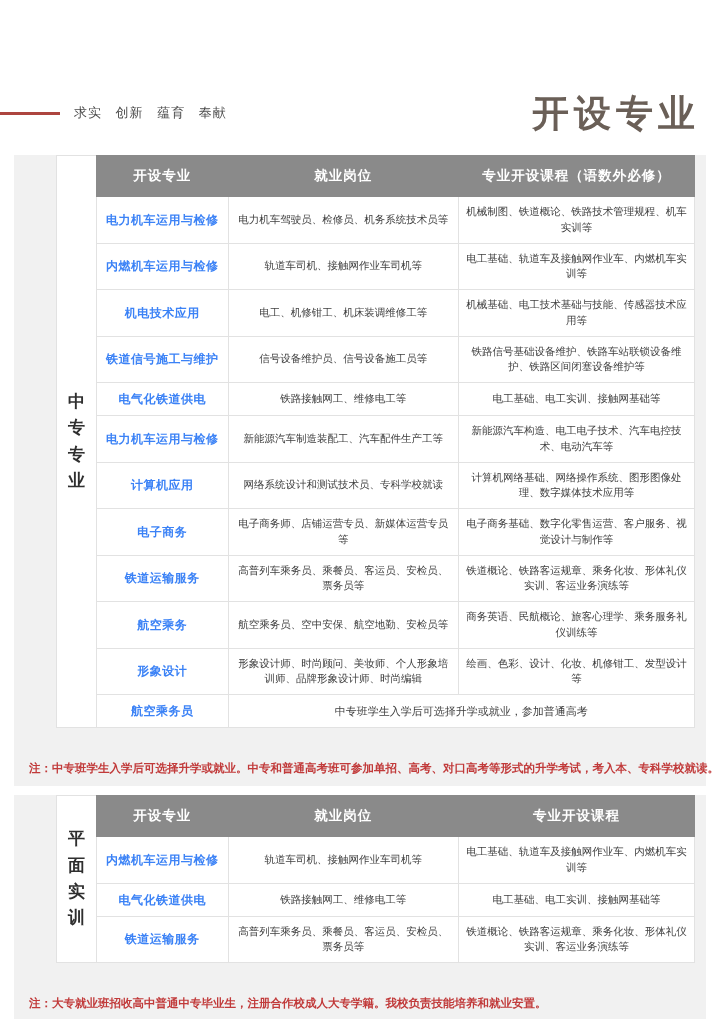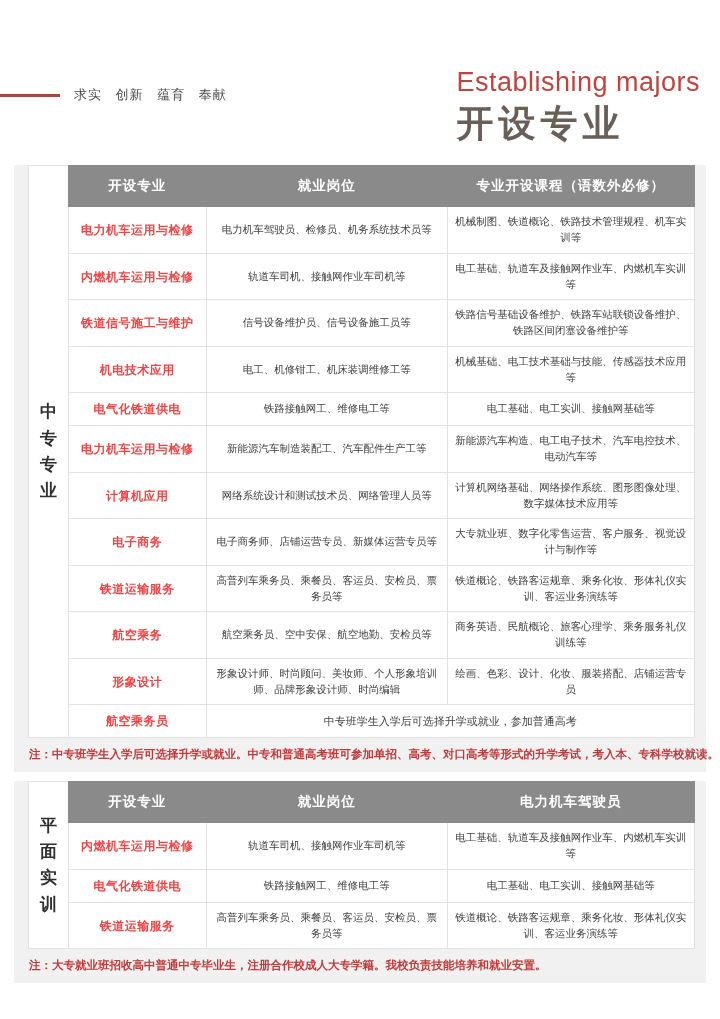--- a/index.html
+++ b/index.html
@@ -7,77 +7,76 @@
   body {
     width:720px; height:1019px; overflow:hidden;
     font-family:"Liberation Sans","DejaVu Sans",sans-serif;
     color:#3a3a3a; position:relative;
   }
   .page { width:720px; height:1019px; background:#fff; }
 
   
   .top {
     display:flex; justify-content:space-between; align-items:flex-start;
-    padding-top:68px;
+    padding-top:86px;
   }
   .slogan-wrap { display:flex; align-items:center; margin-top:18px; }
   .redline { width:60px; height:3px; background:#ad453f; margin-right:14px; }
   .slogan { font-size:13px; color:#4a4a4a; word-spacing:9px; letter-spacing:1px; }
   .titles { text-align:left; padding-right:20px; }
   .title-en { font-size:27px; color:#c0443e; font-weight:400; letter-spacing:0.5px; line-height:1.05; }
   .title-zh { font-size:37px; color:#6a5f57; font-weight:bold; letter-spacing:5px; margin-top:3px; }
 
   
   .panel { margin:0 14px; background:#f1f1f1; padding:0 11px 0 14px; }
   .panel-1 { margin-top:16px; }
   .panel-2 { margin-top:9px; }
   .panel-row { display:flex; align-items:stretch; }
 
   .side-col {
     width:40px; background:#ffffff; border:1px solid #e2e2e2; border-right:none;
-    display:flex; align-items:center; justify-content:center; flex:none;
+    display:flex; align-items:center; justify-content:center; flex:none;margin-left:28px;
   }
   .side-label {
     width:1.05em; font-size:17px; font-weight:bold; color:#2f2f2f;
     line-height:1.55; word-break:break-all; text-align:center;
   }
 
   table.majors { border-collapse:collapse; flex:1; background:#fff; }
   table.majors th {
     background:#8a8a8a; color:#ffffff; font-size:13.5px; font-weight:bold;
     padding:11px 4px; border:1px solid #8a8a8a; letter-spacing:1px;
   }
   table.majors td {
     border:1px solid #e2e2e2; text-align:center; vertical-align:middle;
     padding:7px 6px; line-height:1.5; background:#fff;
   }
-  td.major-cell { font-size:12px; font-weight:bold; color:#ef4444; letter-spacing:0.5px; }
+  td.major-cell { font-size:12px; font-weight:bold; color:#3b82f6; letter-spacing:0.5px; }
   td.jobs-cell, td.courses-cell { font-size:10.5px; color:#3f3f3f; }
   td.span-cell { font-size:11px; color:#3f3f3f; }
   col.c-major { width:22%; }
   col.c-jobs  { width:38.5%; }
   col.c-courses { width:39.5%; }
 
   .panel-note {
     color:#c13a3a; font-weight:bold; font-size:11.5px;
-    padding:9px 1px 10px; white-space:nowrap; letter-spacing:0;
+    padding:9px 1px 10px; white-space:nowrap; letter-spacing:0;margin-top:24px;
   }
 </style>
 </head>
 <body>
 
 <div class="page">
 
   <div class="top">
     <div class="slogan-wrap">
       <span class="redline"></span>
       <span class="slogan">求实 创新 蕴育 奉献</span>
     </div>
     <div class="titles">
-      <div class="title-en">Establishing majors</div>
       <div class="title-zh">开设专业</div>
     </div>
   </div>
 
   <section class="panel panel-1">
     <div class="panel-row">
       <div class="side-col">
         <div class="side-label">中专专业</div>
       </div>
       <table class="majors">
@@ -98,63 +97,63 @@
               <td class="major-cell">电力机车运用与检修</td>
               <td class="jobs-cell">电力机车驾驶员、检修员、机务系统技术员等</td>
               <td class="courses-cell">机械制图、铁道概论、铁路技术管理规程、机车实训等</td>
             </tr>
             <tr>
               <td class="major-cell">内燃机车运用与检修</td>
               <td class="jobs-cell">轨道车司机、接触网作业车司机等</td>
               <td class="courses-cell">电工基础、轨道车及接触网作业车、内燃机车实训等</td>
             </tr>
             <tr>
+              <td class="major-cell">机电技术应用</td>
+              <td class="jobs-cell">电工、机修钳工、机床装调维修工等</td>
+              <td class="courses-cell">机械基础、电工技术基础与技能、传感器技术应用等</td>
+            </tr>
+            <tr>
               <td class="major-cell">铁道信号施工与维护</td>
               <td class="jobs-cell">信号设备维护员、信号设备施工员等</td>
               <td class="courses-cell">铁路信号基础设备维护、铁路车站联锁设备维护、铁路区间闭塞设备维护等</td>
             </tr>
             <tr>
-              <td class="major-cell">机电技术应用</td>
-              <td class="jobs-cell">电工、机修钳工、机床装调维修工等</td>
-              <td class="courses-cell">机械基础、电工技术基础与技能、传感器技术应用等</td>
-            </tr>
-            <tr>
               <td class="major-cell">电气化铁道供电</td>
               <td class="jobs-cell">铁路接触网工、维修电工等</td>
               <td class="courses-cell">电工基础、电工实训、接触网基础等</td>
             </tr>
             <tr>
               <td class="major-cell">电力机车运用与检修</td>
               <td class="jobs-cell">新能源汽车制造装配工、汽车配件生产工等</td>
               <td class="courses-cell">新能源汽车构造、电工电子技术、汽车电控技术、电动汽车等</td>
             </tr>
             <tr>
               <td class="major-cell">计算机应用</td>
-              <td class="jobs-cell">网络系统设计和测试技术员、网络管理人员等</td>
+              <td class="jobs-cell">网络系统设计和测试技术员、专科学校就读</td>
               <td class="courses-cell">计算机网络基础、网络操作系统、图形图像处理、数字媒体技术应用等</td>
             </tr>
             <tr>
               <td class="major-cell">电子商务</td>
               <td class="jobs-cell">电子商务师、店铺运营专员、新媒体运营专员等</td>
-              <td class="courses-cell">大专就业班、数字化零售运营、客户服务、视觉设计与制作等</td>
+              <td class="courses-cell">电子商务基础、数字化零售运营、客户服务、视觉设计与制作等</td>
             </tr>
             <tr>
               <td class="major-cell">铁道运输服务</td>
               <td class="jobs-cell">高普列车乘务员、乘餐员、客运员、安检员、票务员等</td>
               <td class="courses-cell">铁道概论、铁路客运规章、乘务化妆、形体礼仪实训、客运业务演练等</td>
             </tr>
             <tr>
               <td class="major-cell">航空乘务</td>
               <td class="jobs-cell">航空乘务员、空中安保、航空地勤、安检员等</td>
               <td class="courses-cell">商务英语、民航概论、旅客心理学、乘务服务礼仪训练等</td>
             </tr>
             <tr>
               <td class="major-cell">形象设计</td>
               <td class="jobs-cell">形象设计师、时尚顾问、美妆师、个人形象培训师、品牌形象设计师、时尚编辑</td>
-              <td class="courses-cell">绘画、色彩、设计、化妆、服装搭配、店铺运营专员</td>
+              <td class="courses-cell">绘画、色彩、设计、化妆、机修钳工、发型设计等</td>
             </tr>
             <tr>
               <td class="major-cell">航空乘务员</td>
               <td class="span-cell" colspan="2">中专班学生入学后可选择升学或就业，参加普通高考</td>
             </tr>
           </tbody>
         </table>
     </div>
     <div class="panel-note">注：中专班学生入学后可选择升学或就业。中专和普通高考班可参加单招、高考、对口高考等形式的升学考试，考入本、专科学校就读。</div>
   </section>
@@ -167,21 +166,21 @@
       <table class="majors">
           <colgroup>
             <col class="c-major">
             <col class="c-jobs">
             <col class="c-courses">
           </colgroup>
           <thead>
             <tr>
               <th>开设专业</th>
               <th>就业岗位</th>
-              <th>电力机车驾驶员</th>
+              <th>专业开设课程</th>
             </tr>
           </thead>
           <tbody>
             <tr>
               <td class="major-cell">内燃机车运用与检修</td>
               <td class="jobs-cell">轨道车司机、接触网作业车司机等</td>
               <td class="courses-cell">电工基础、轨道车及接触网作业车、内燃机车实训等</td>
             </tr>
             <tr>
               <td class="major-cell">电气化铁道供电</td>

